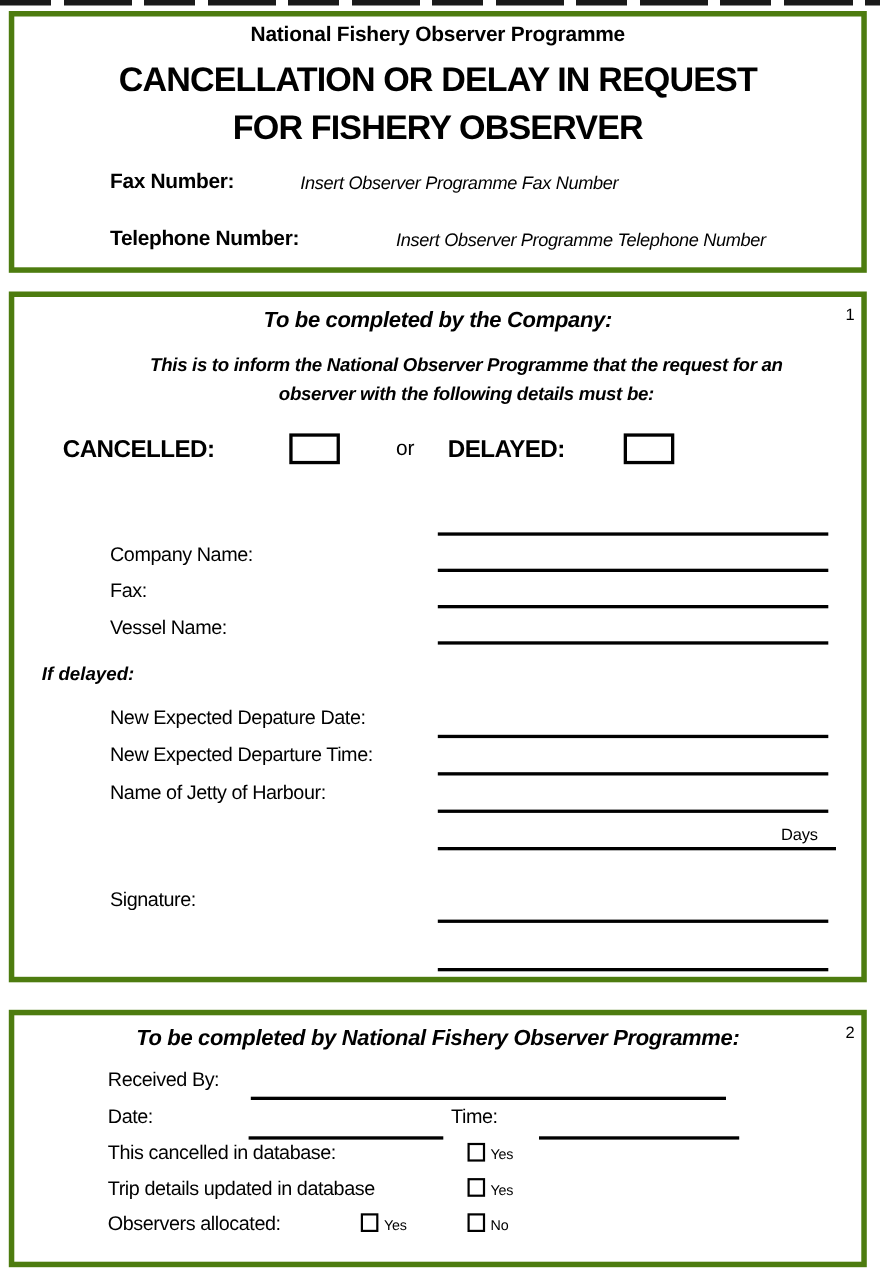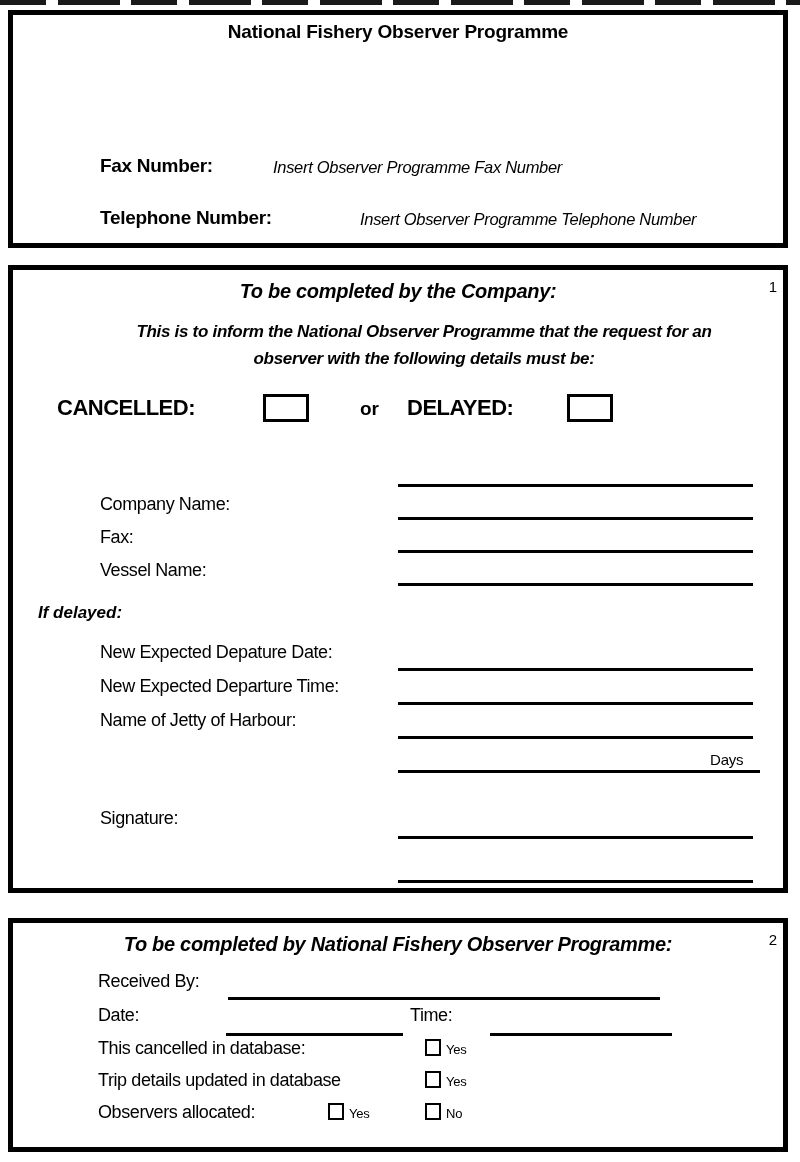--- a/index.html
+++ b/index.html
@@ -2,28 +2,28 @@
 <html><head>
 <meta charset="utf-8">
 <style>
   * { margin:0; padding:0; box-sizing:border-box; }
   html,body { background:#fff; }
   body {
     width:800px; height:1162px; position:relative;
     font-family:"Liberation Sans", sans-serif; color:#000;
     overflow:hidden;
   }
-  .box { position:absolute; left:8px; width:780px; border:5px solid #000000; background:#fff; }
+  .box { position:absolute; left:8px; width:780px; border:5px solid #4d7c0f; background:#fff; }
   #header-box  { top:10px;  height:238px; }
   #company-box { top:265px; height:628px; }
   #office-box  { top:918px; height:234px; }
 
   .abs { position:absolute; }
   .ctr { left:0; width:100%; text-align:center; }
-  .b  { font-weight:bold; }
+  .b  { font-weight:normal; }
   .bi { font-weight:bold; font-style:italic; }
 
   .prog-title { font-size:19px; font-weight:bold; letter-spacing:-0.2px; }
   .big-title  { font-size:31px; font-weight:bold; line-height:43px; letter-spacing:-0.8px; }
   .sec-title  { font-size:20px; font-weight:bold; font-style:italic; letter-spacing:-0.3px; }
   .pagenum    { font-size:15px; }
   .instr      { font-size:17px; font-weight:bold; font-style:italic; letter-spacing:-0.3px;margin-left:26px; }
   .biglbl     { font-size:22px; font-weight:bold; letter-spacing:-0.5px; }
   .lbl        { font-size:18px; letter-spacing:-0.4px; }
   .contact-lbl{ font-size:19px; font-weight:bold; letter-spacing:-0.3px; }
@@ -42,20 +42,24 @@
   }
 </style>
 </head>
 <body>
 
 <div class="scan-noise"></div>
 
 <div class="box" id="header-box">
   <div class="abs ctr prog-title" style="top:6px">National Fishery Observer Programme</div>
 
+  <div class="abs ctr big-title" style="top:36px">
+    <div>CANCELLATION OR DELAY IN REQUEST</div>
+    <div>FOR FISHERY OBSERVER</div>
+  </div>
 
   <span class="abs contact-lbl" style="left:87px; top:140px">Fax Number:</span>
   <span class="abs contact-val" style="left:260px; top:143px">Insert Observer Programme Fax Number</span>
 
   <span class="abs contact-val" style="left:347px; top:195px">Insert Observer Programme Telephone Number</span>
   <span class="abs contact-lbl" style="left:87px; top:192px">Telephone Number:</span>
 </div>
 
 <div class="box" id="company-box">
   <div class="abs ctr sec-title" style="top:10px">To be completed by the Company:</div>

